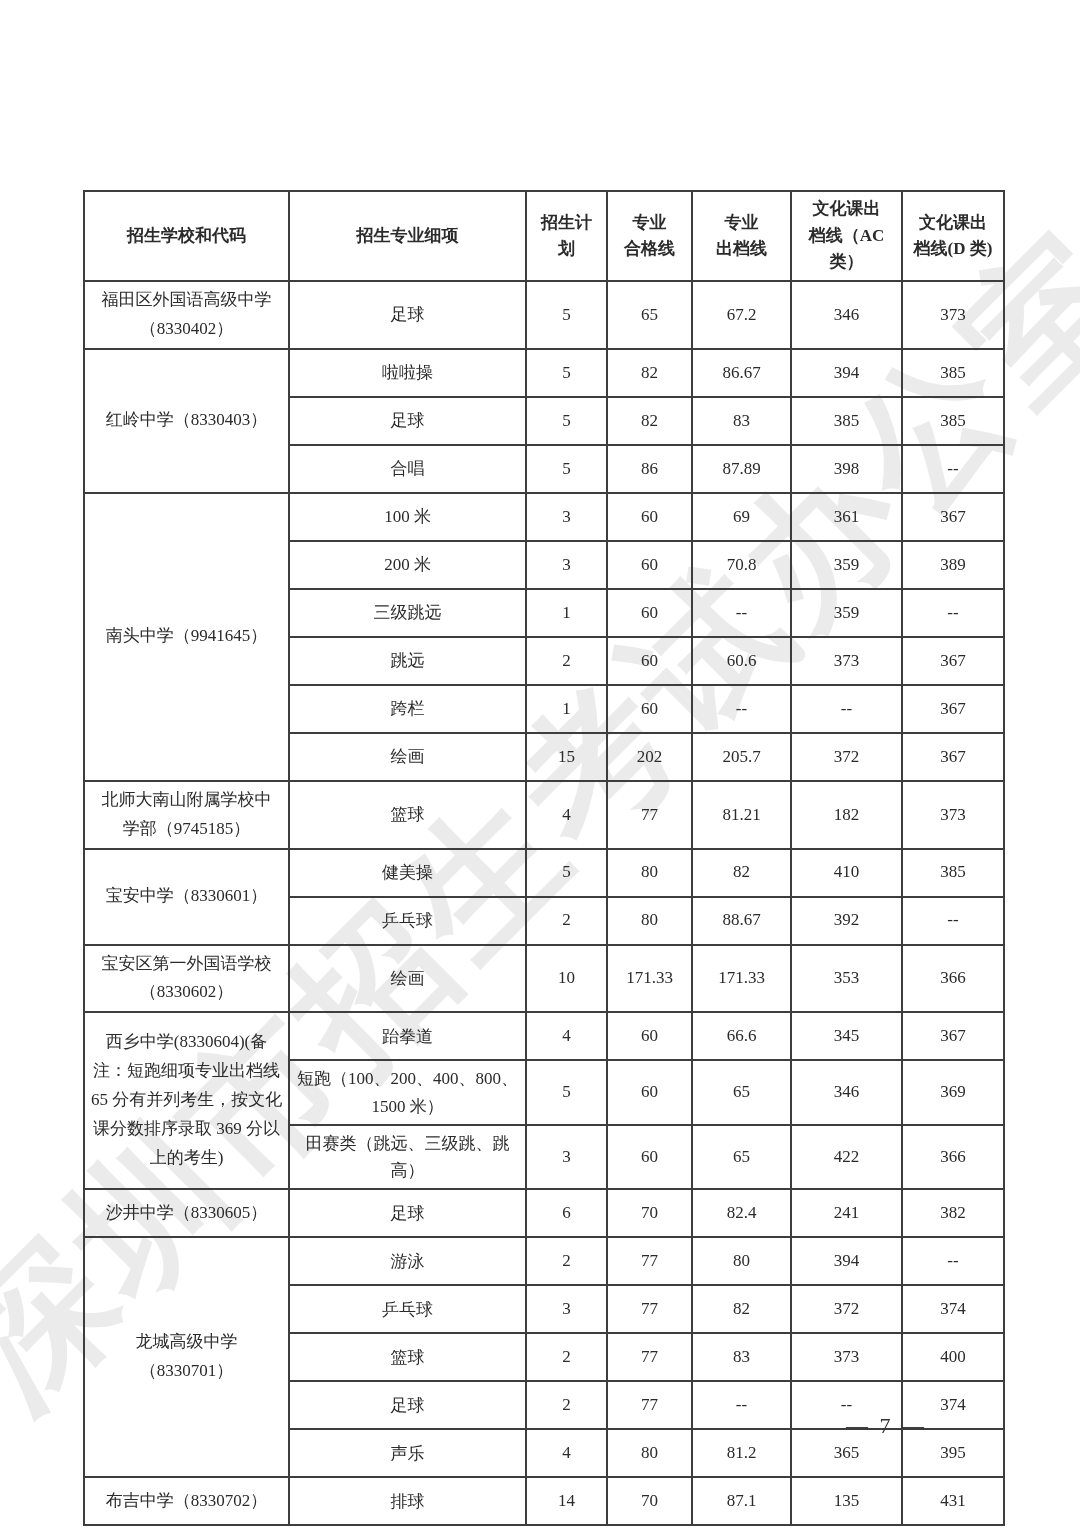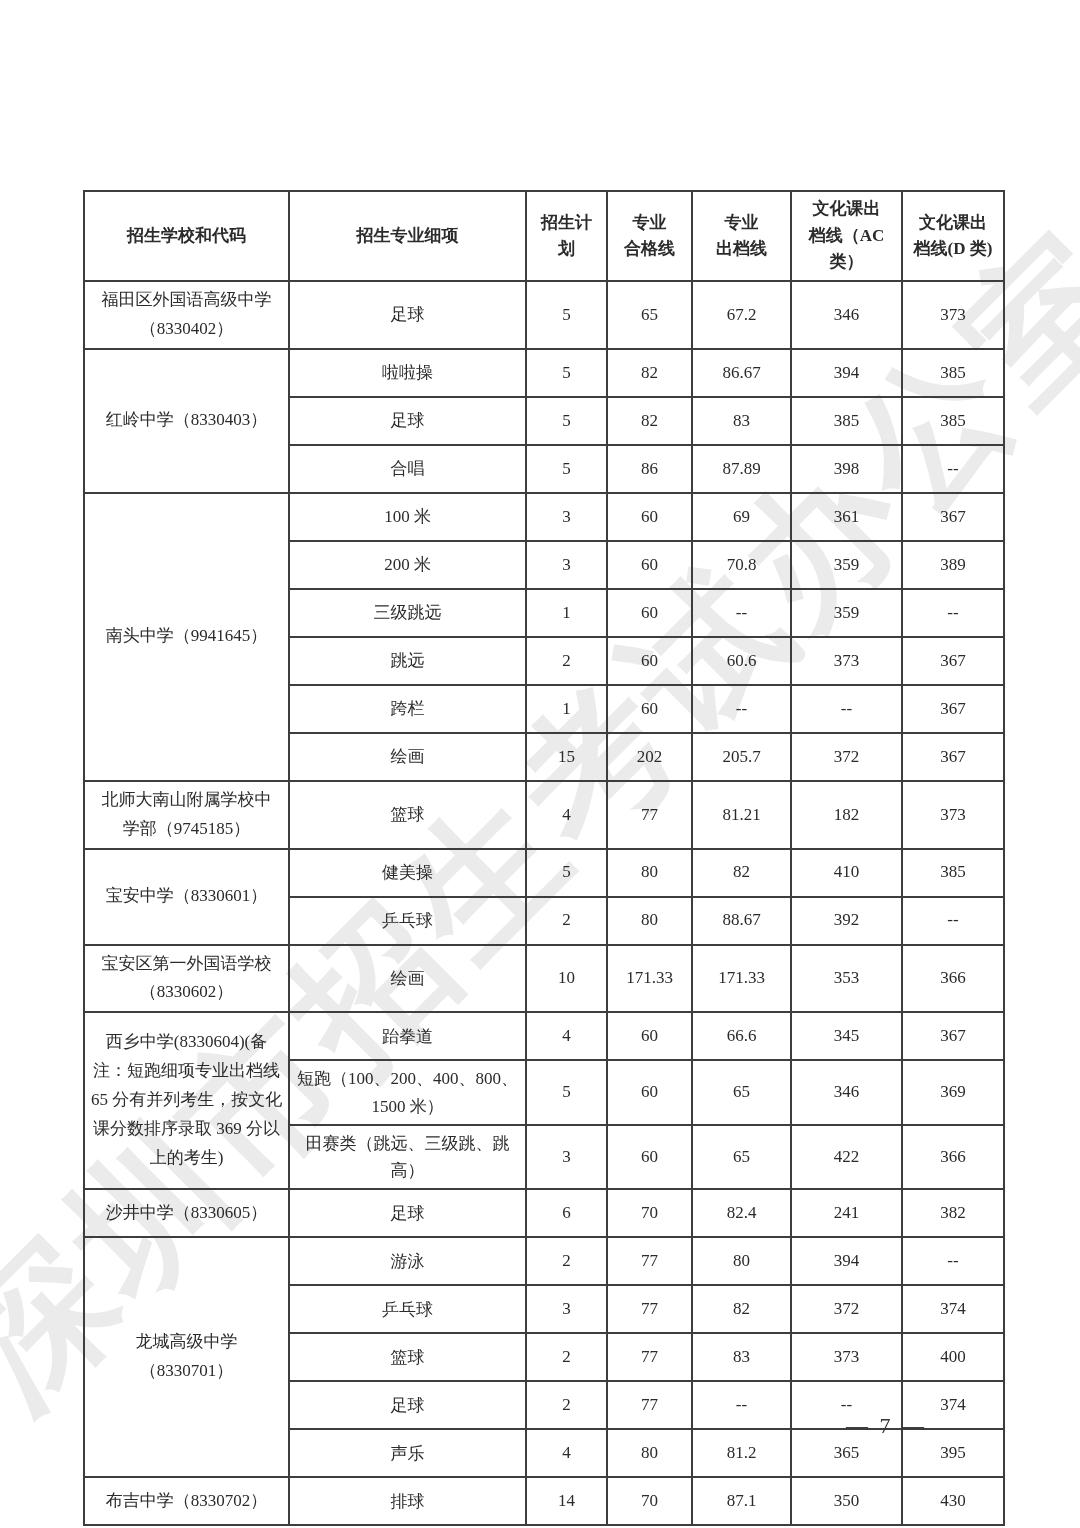--- a/index.html
+++ b/index.html
@@ -313,19 +313,19 @@
         <td class="num">81.2</td>
         <td class="num">365</td>
         <td class="num">395</td>
       </tr>
       <tr>
         <td class="school" rowspan="1">布吉中学（8330702）</td>
         <td class="specialty">排球</td>
         <td class="num">14</td>
         <td class="num">70</td>
         <td class="num">87.1</td>
-        <td class="num">350</td>
-        <td class="num">430</td>
+        <td class="num">135</td>
+        <td class="num">431</td>
       </tr>
     </tbody>
 </table>
 
 <div class="page-number">— 7 —</div>
 
 </body></html>

